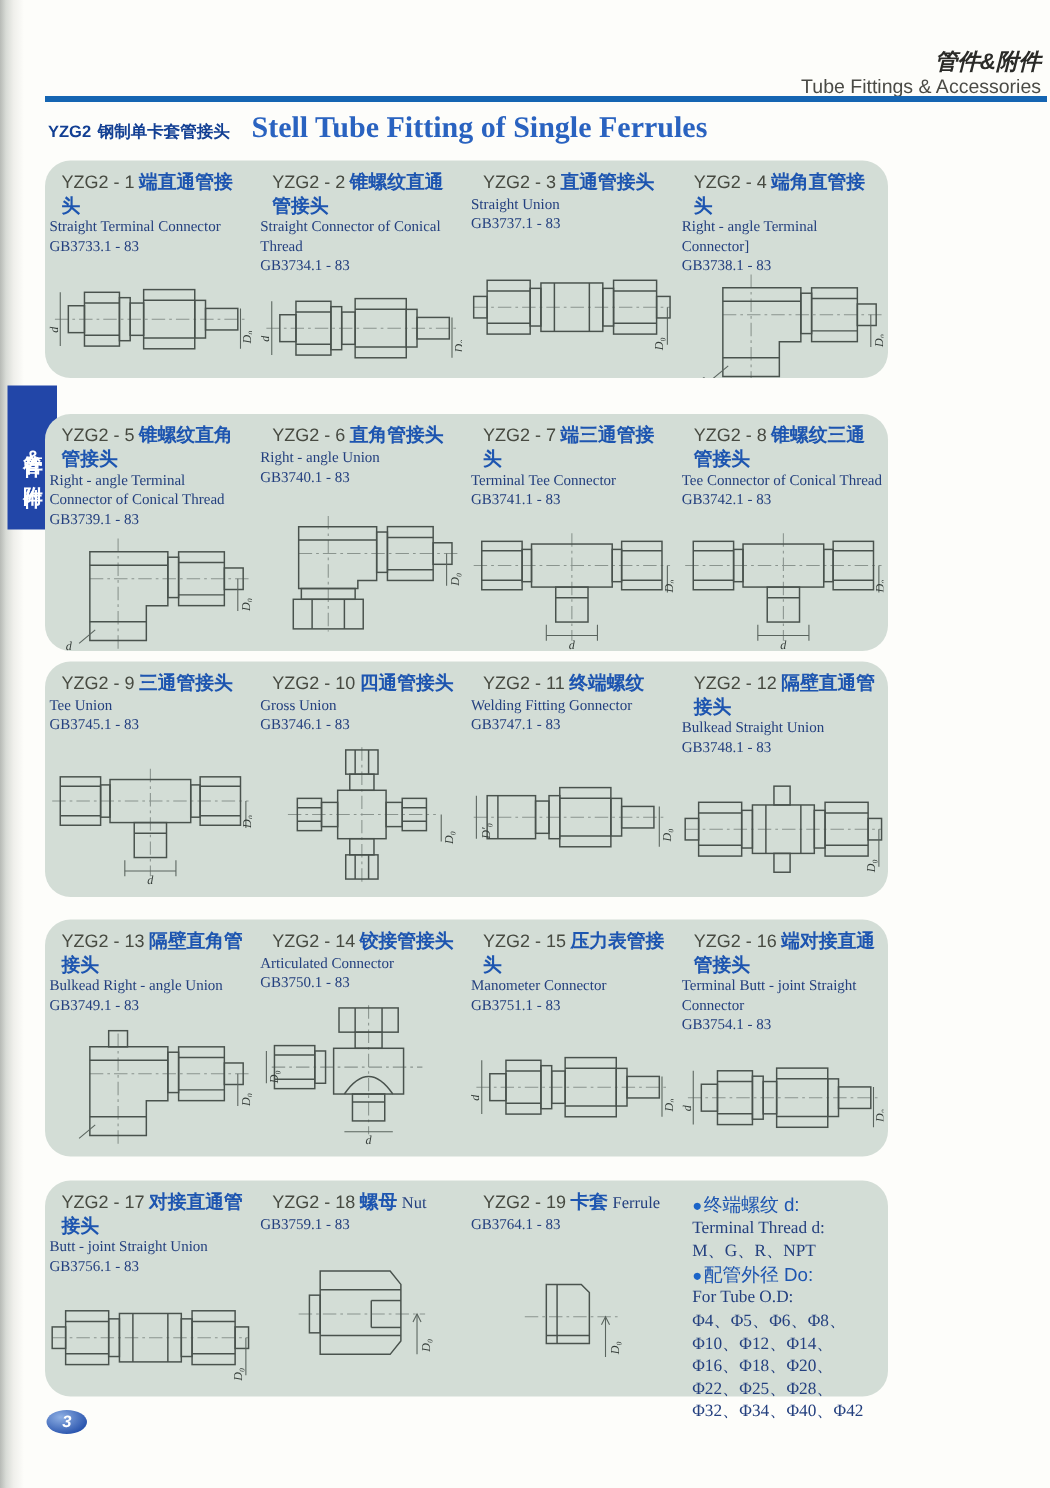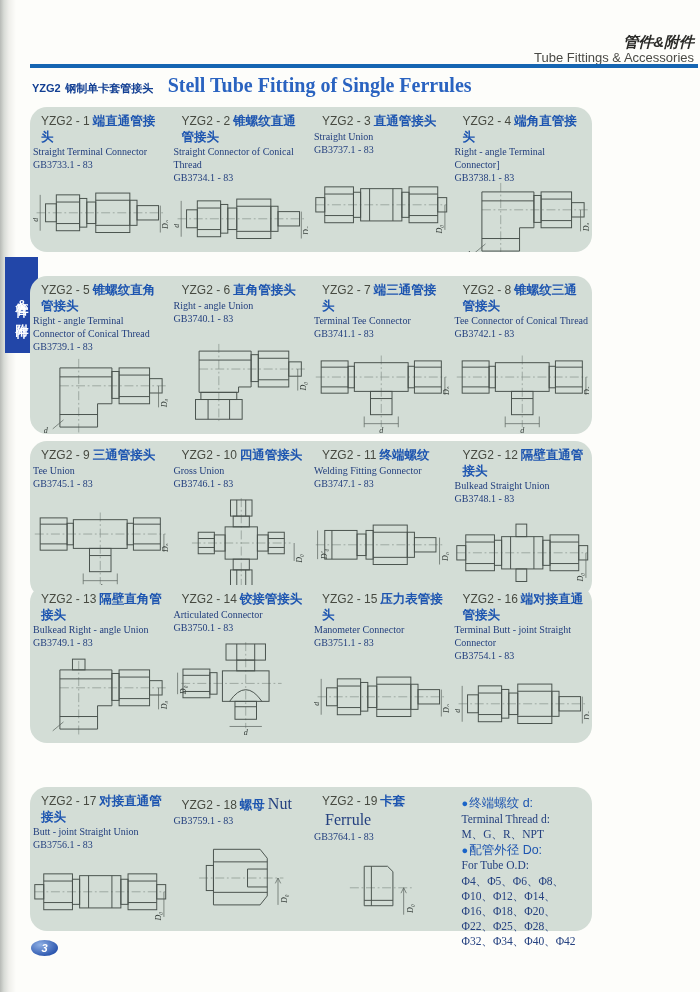--- a/index.html
+++ b/index.html
@@ -14,26 +14,26 @@
   .pg-title{position:absolute;left:32px;top:74px;white-space:nowrap;}
   .pg-title .t-code,.pg-title .t-cn{font-size:11px;font-weight:bold;color:#123f93;}
   .pg-title .t-en{font-family:"Liberation Serif",serif;font-size:20px;font-weight:bold;color:#2a63c0;margin-left:10px;}
   
   .side-tab{position:absolute;left:5px;top:257px;width:33px;height:96px;background:var(--sidebar,#2246a8);
     color:#fff;font-weight:bold;font-size:13px;writing-mode:vertical-rl;text-orientation:upright;
     display:flex;align-items:center;justify-content:center;letter-spacing:2px;}
   
   .row{position:absolute;left:30px;width:562px;background:var(--panel,#d3ddd6);display:flex;border-radius:17px;}
   #row1{top:107px;height:145px}#row2{top:276px;height:158px}#row3{top:441px;height:157px}
-  #row4{top:585px;height:158px}#row5{top:787px;height:144px}
+  #row4{top:613px;height:158px}#row5{top:787px;height:144px}
   .cell{flex:0 0 25%;box-sizing:border-box;padding:7px 3px 2px 3px;display:flex;flex-direction:column;overflow:hidden;}
   .ct{padding-left:8px;font-size:12px;line-height:1.25;}
   .code{color:#474a41;}
   .cn{color:var(--cnblue,#1d55b0);font-weight:bold;font-size:12.5px;margin-left:3px;}
-  .eninline{font-family:"Liberation Serif",serif;color:var(--navy,#24407f);font-size:16px;margin-left:3px;}
+  .eninline{font-family:"Liberation Serif",serif;color:var(--navy,#24407f);font-size:11px;margin-left:3px;}
   .en,.gb{font-family:"Liberation Serif",serif;font-size:10px;color:var(--navy,#24407f);text-align:left;line-height:1.3;}
   .dwrap{flex:1;display:flex;align-items:center;justify-content:center;min-height:0;}
   .dim{font:italic 9px "Liberation Serif",serif;fill:#343c38;}
   .dimc{text-anchor:middle;}
   .xln{fill:none;stroke:#49524d;stroke-width:1.1;}
   
   .info{flex:0 0 25%;box-sizing:border-box;padding:8px 6px 0 10px;font-family:"Liberation Serif",serif;
     color:var(--navy,#203a78);font-size:11.5px;line-height:1.32;}
   .info .cnline{font-family:"Liberation Sans",sans-serif;color:var(--cnblue,#1a55b8);font-weight:normal;font-size:12.5px;}
   .bullet{color:#1a64c8;font-size:11px;margin-right:1px;}

